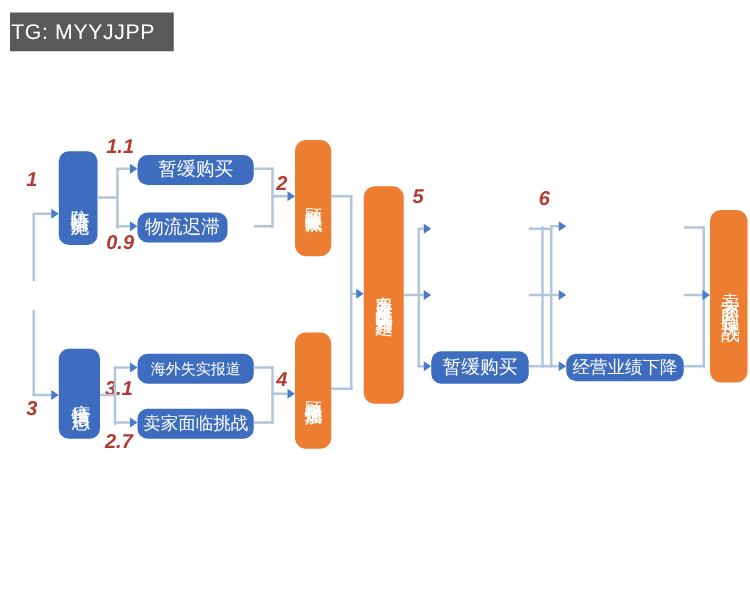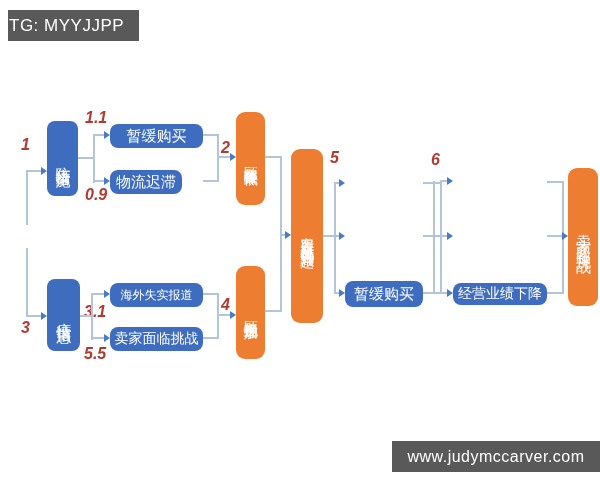--- a/index.html
+++ b/index.html
@@ -29,21 +29,20 @@
     border-left:6px solid #4a7bc8;
   }
   .num { position:absolute; color:#b23a31; font-size:16px; font-weight:bold;font-style:italic; }
 </style>
 </head>
 <body>
 
 <div class="canvas">
 
   <div class="wm top">TG: MYYJJPP</div>
-  <div class="wm bottom">www.judymccarver.com</div>
 
 
   <div class="node blue v" style="left:47px;top:121px;width:31px;height:75px;font-size:15px;letter-spacing:2px;">防疫措施</div>
 
   <div class="node blue" style="left:110px;top:124px;width:93px;height:24px;font-size:15px;">暂缓购买</div>
 
   <div class="node blue" style="left:110px;top:170px;width:72px;height:24px;font-size:15px;">物流迟滞</div>
 
   <div class="node orange v" style="left:236px;top:112px;width:29px;height:93px;font-size:14px;letter-spacing:1px;">顾客体验降低</div>
 
@@ -66,21 +65,21 @@
   <div class="node blue" style="left:453px;top:283px;width:94px;height:22px;font-size:14px;">经营业绩下降</div>
 
   <div class="node orange v" style="left:568px;top:168px;width:30px;height:138px;font-size:15px;letter-spacing:5px;">卖家面临挑战</div>
 
   <div class="num" style="left:21px;top:136px;">1</div>
   <div class="num" style="left:85px;top:109px;">1.1</div>
   <div class="num" style="left:85px;top:186px;">0.9</div>
   <div class="num" style="left:221px;top:139px;">2</div>
   <div class="num" style="left:21px;top:319px;">3</div>
   <div class="num" style="left:84px;top:279px;margin-top:24px;">3.1</div>
-  <div class="num" style="left:84px;top:345px;">5.5</div>
+  <div class="num" style="left:84px;top:345px;">2.7</div>
   <div class="num" style="left:221px;top:296px;">4</div>
   <div class="num" style="left:330px;top:149px;">5</div>
   <div class="num" style="left:431px;top:151px;">6</div>
 
   <div class="vl" style="left:26px;top:171px;height:54px;"></div>
   <div class="hl" style="left:26px;top:170px;width:15px;"></div>
   <div class="ar" style="left:41px;top:167px;"></div>
 
   <div class="hl" style="left:78px;top:157px;width:16px;"></div>
   <div class="vl" style="left:93px;top:135px;height:48px;"></div>

